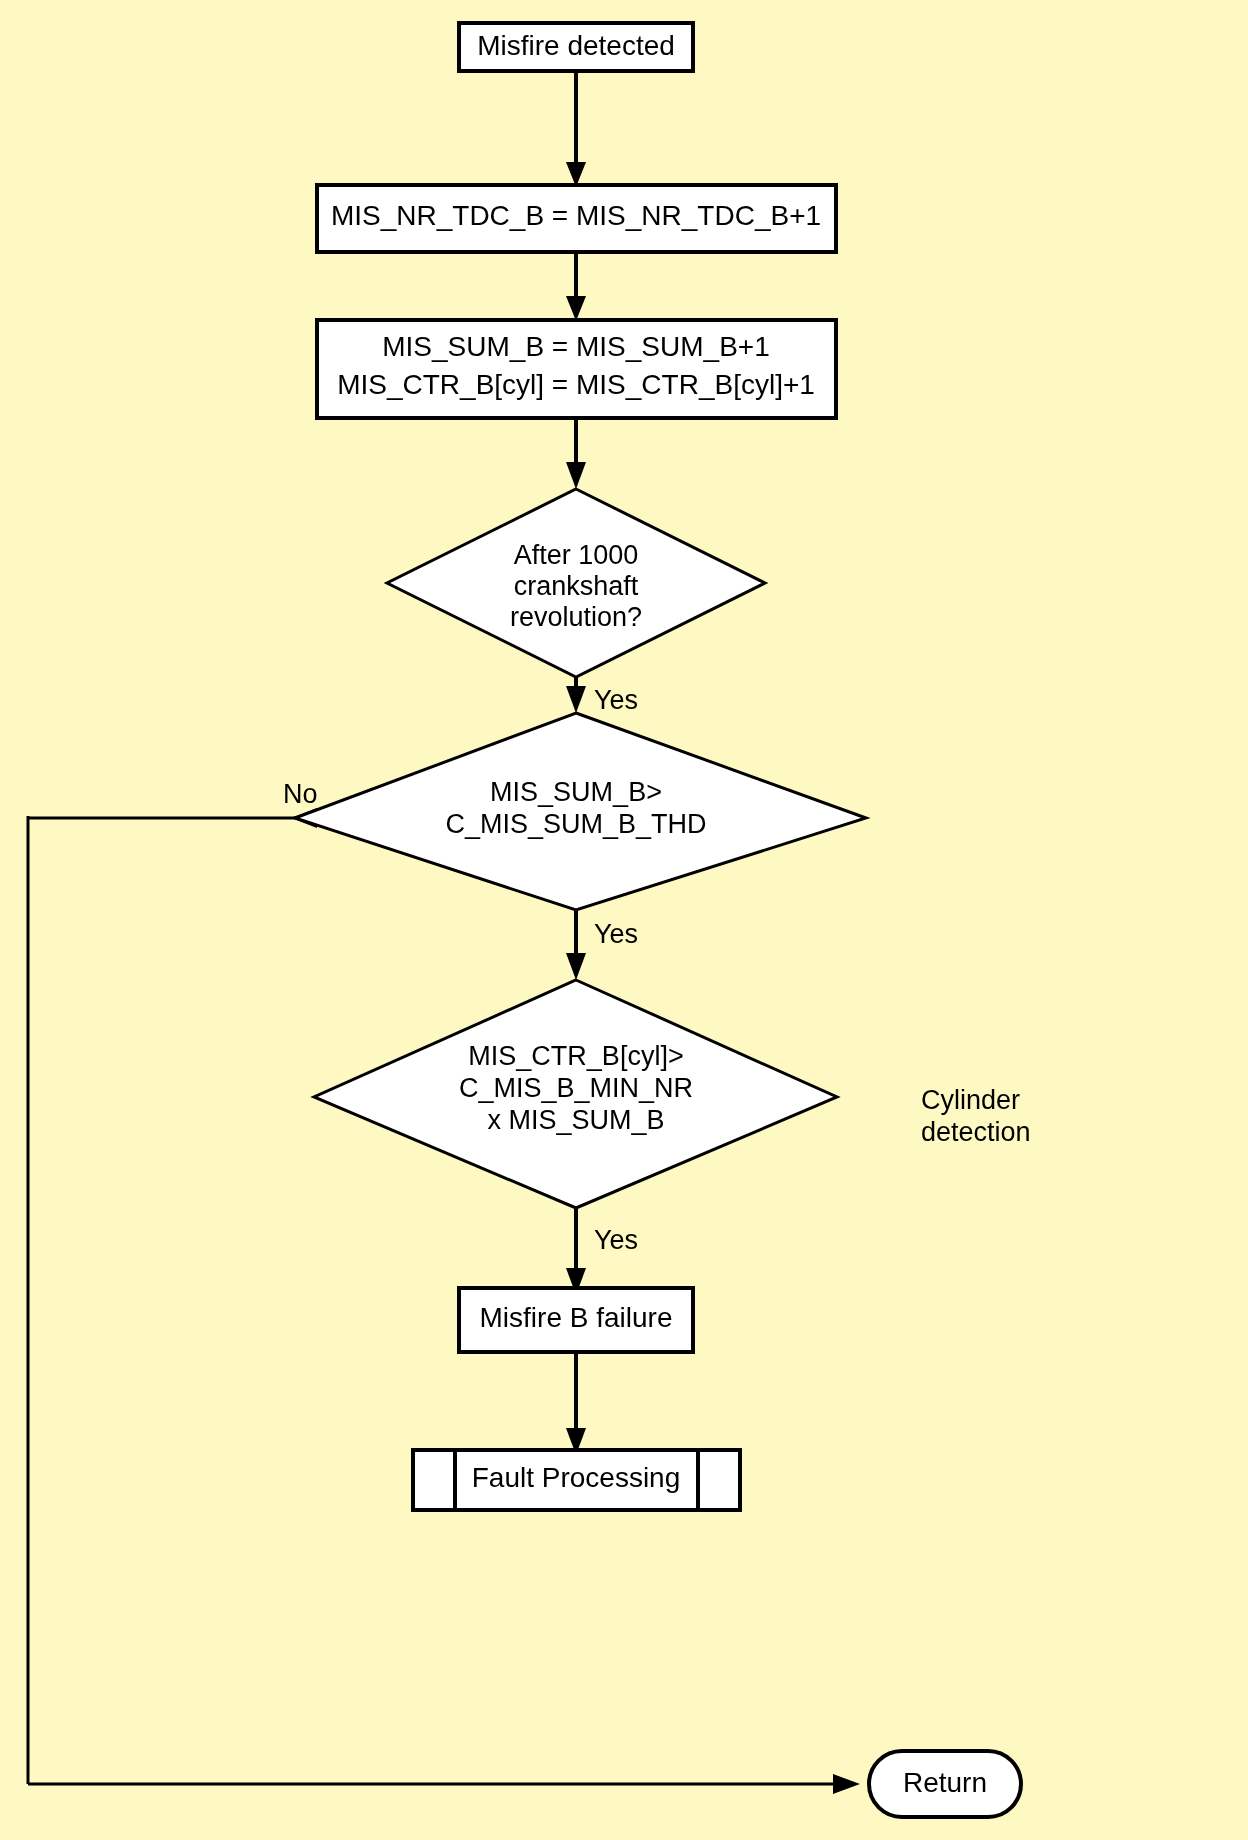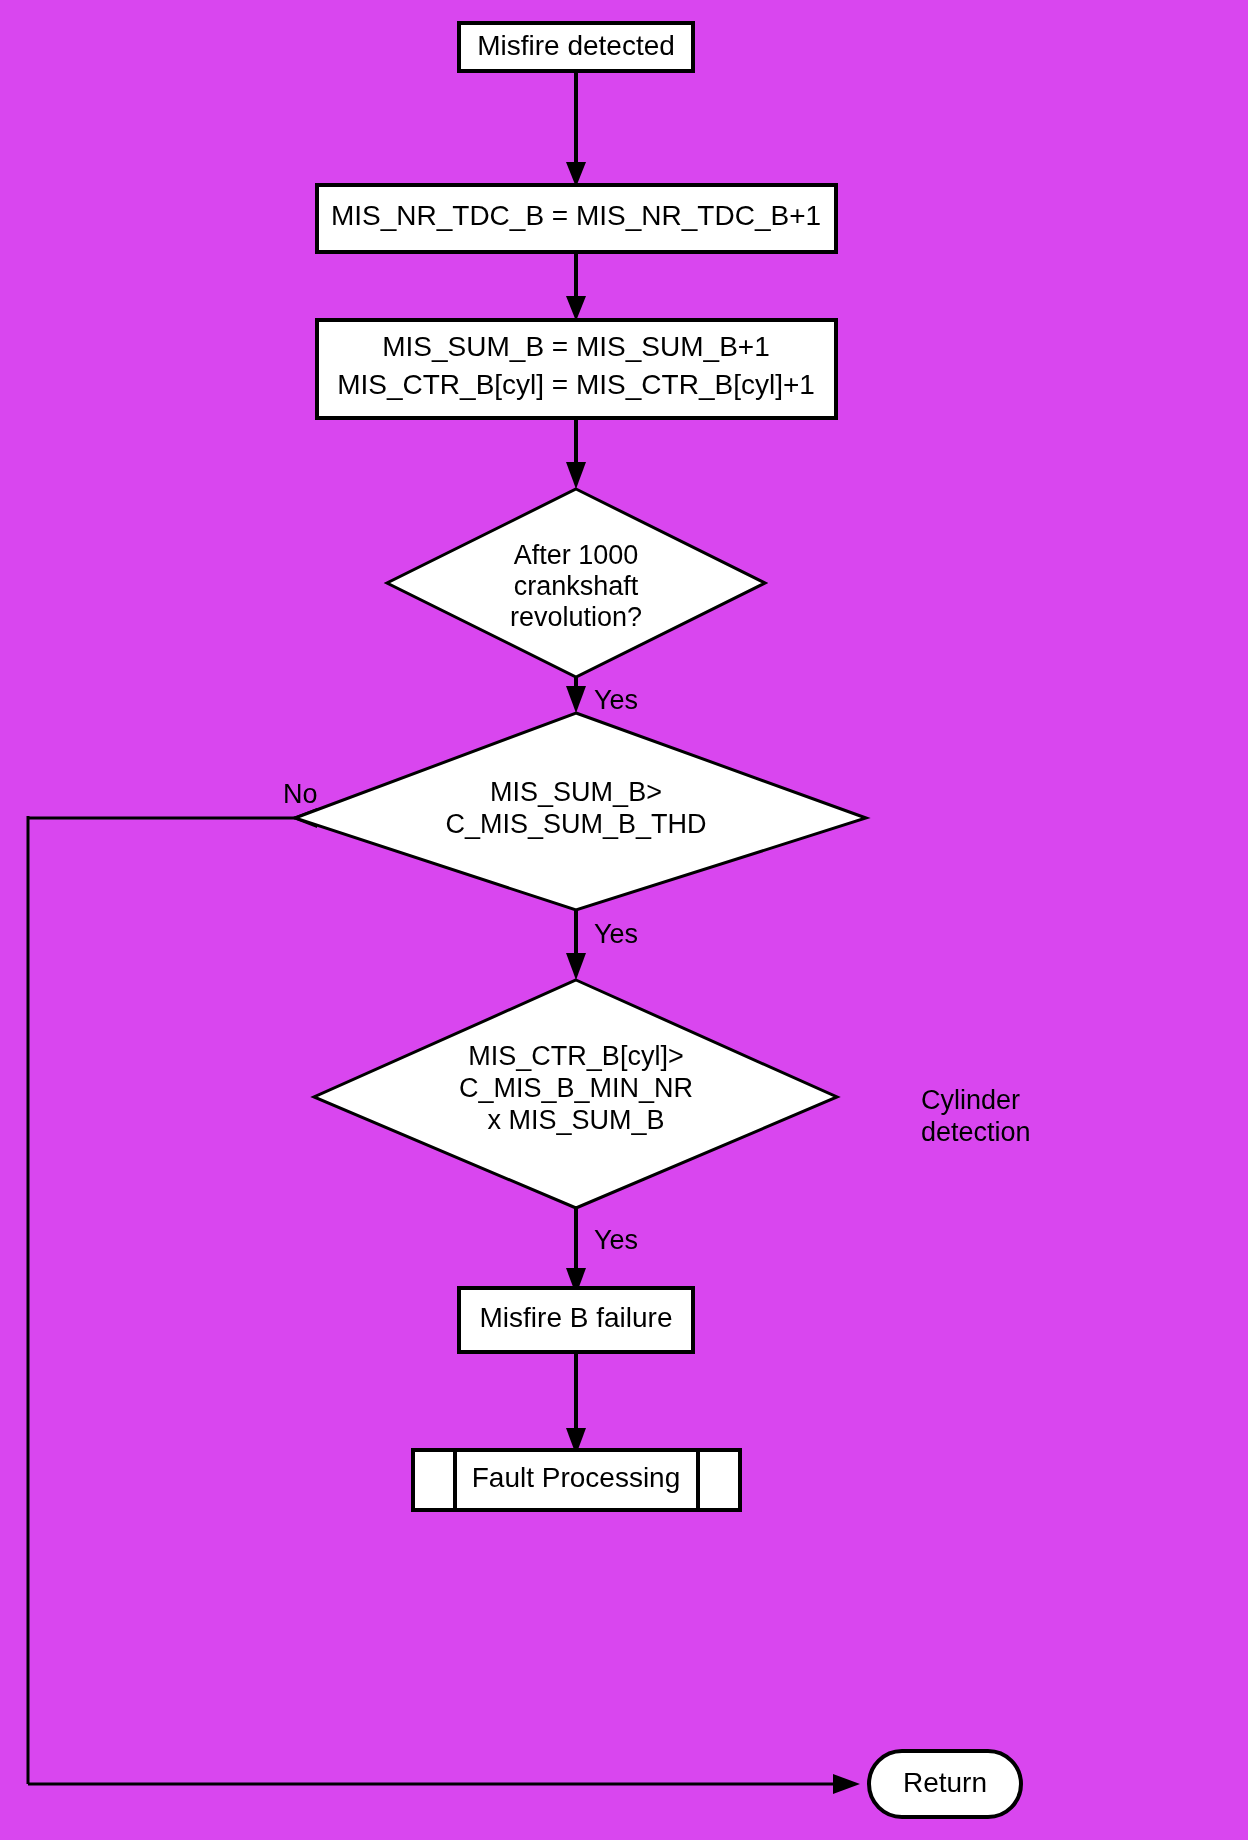--- a/index.html
+++ b/index.html
@@ -11,21 +11,21 @@
     width: 1248px;
     height: 1840px;
     font-family: "Liberation Sans", sans-serif;
     color: #000000;
     overflow: hidden;
   }
   #flowchart-root {
     position: relative;
     width: 1248px;
     height: 1840px;
-    background: #d946ef;
+    background: #fef9c3;
   }
   svg#flow-svg {
     position: absolute;
     top: 0;
     left: 0;
     width: 1248px;
     height: 1840px;
     display: block;
   }
   .shape-stroke {

